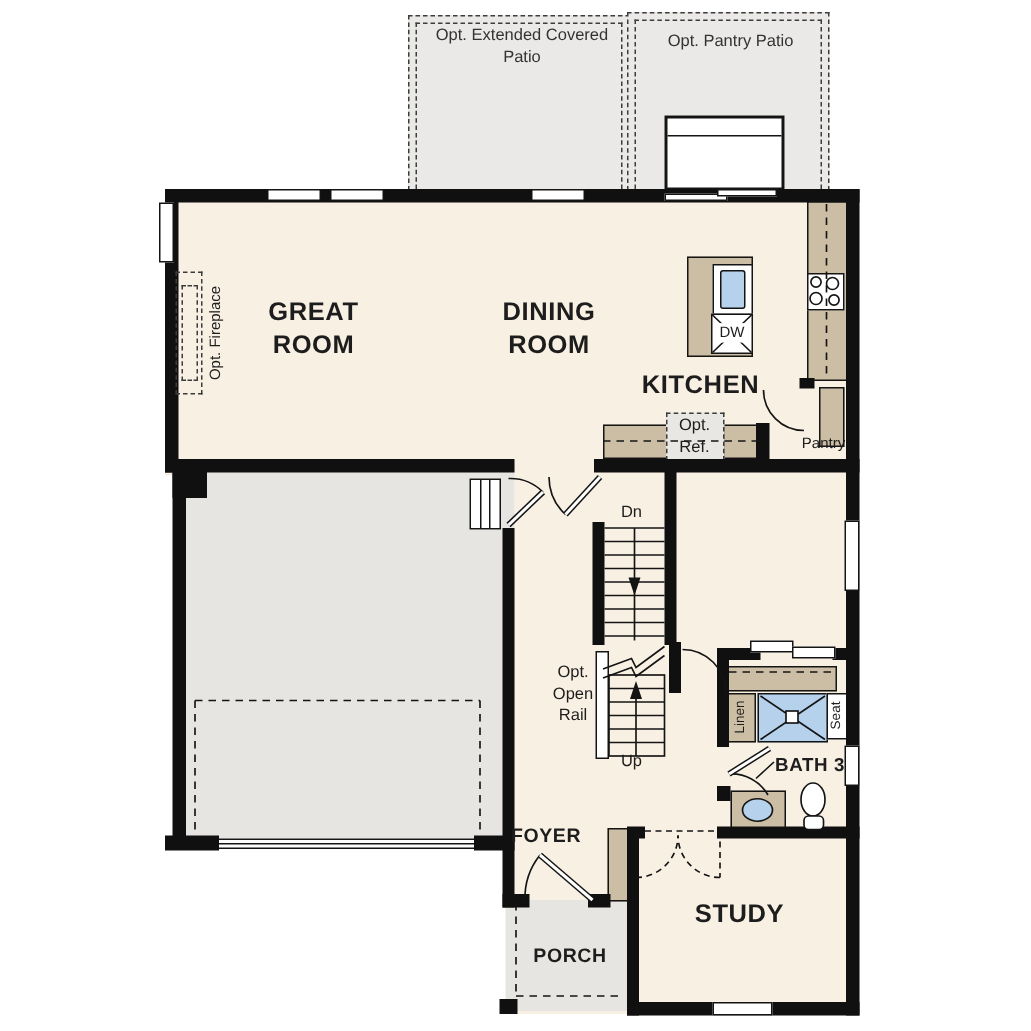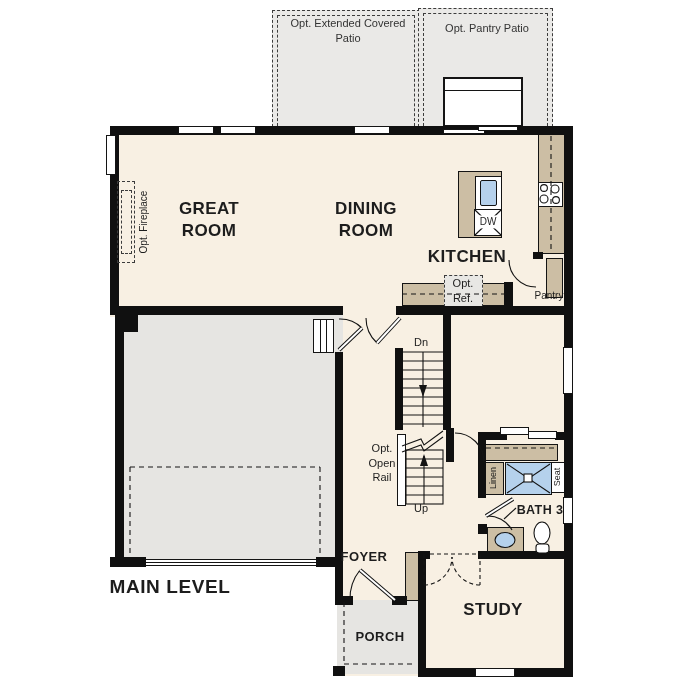--- a/index.html
+++ b/index.html
@@ -222,21 +222,20 @@
 
   <div class="label" style="left:209px;top:220px;font-size:17px;">GREAT
 ROOM</div>
   <div class="label" style="left:366px;top:220px;font-size:17px;">DINING
 ROOM</div>
   <div class="label" style="left:467px;top:257px;font-size:17px;">KITCHEN</div>
   <div class="label" style="left:540px;top:510px;font-size:12.5px;">BATH 3</div>
   <div class="label" style="left:364px;top:557px;font-size:13px;text-align:right;">FOYER</div>
   <div class="label" style="left:380px;top:637px;font-size:13px;">PORCH</div>
   <div class="label" style="left:493px;top:610px;font-size:17px;">STUDY</div>
-  <div class="label" style="left:170px;top:587px;font-size:19px;letter-spacing:.6px;">MAIN LEVEL</div>
 
   <div class="label small" style="left:463px;top:291px;font-size:11px;">Opt.
 Ref.</div>
   <div class="label small" style="left:536px;top:296px;font-size:10px;margin-left:13px;">Pantry</div>
   <div class="label small" style="left:421px;top:342px;font-size:11px;">Dn</div>
   <div class="label small" style="left:421px;top:508px;font-size:11px;">Up</div>
   <div class="label small" style="left:382px;top:463px;font-size:11px;">Opt.
 Open
 Rail</div>
   <div class="label small" style="left:488px;top:222px;font-size:10px;background:#fff;padding:0 1px;">DW</div>

